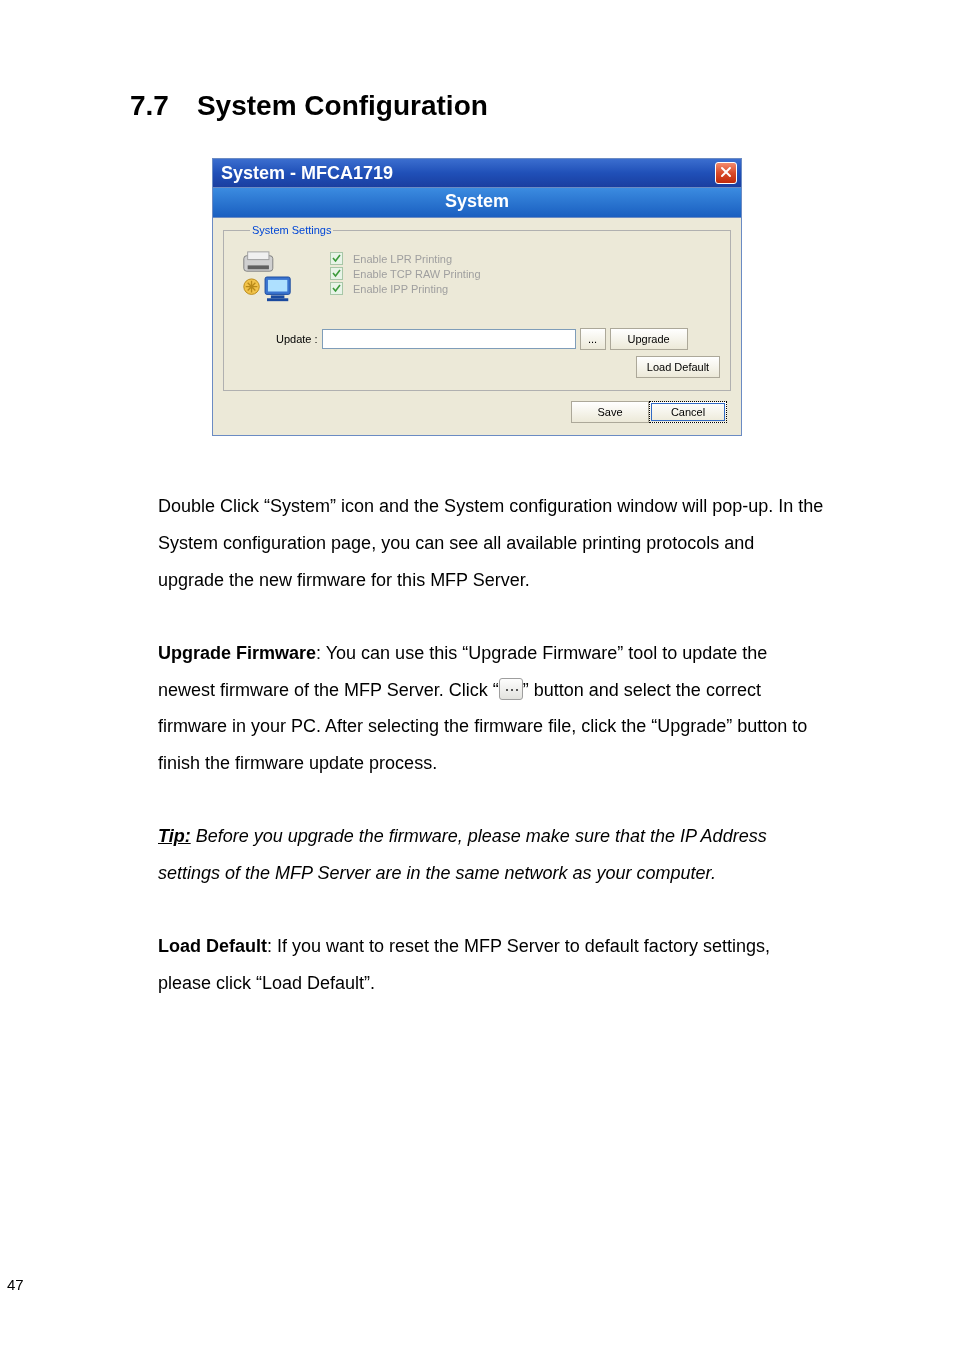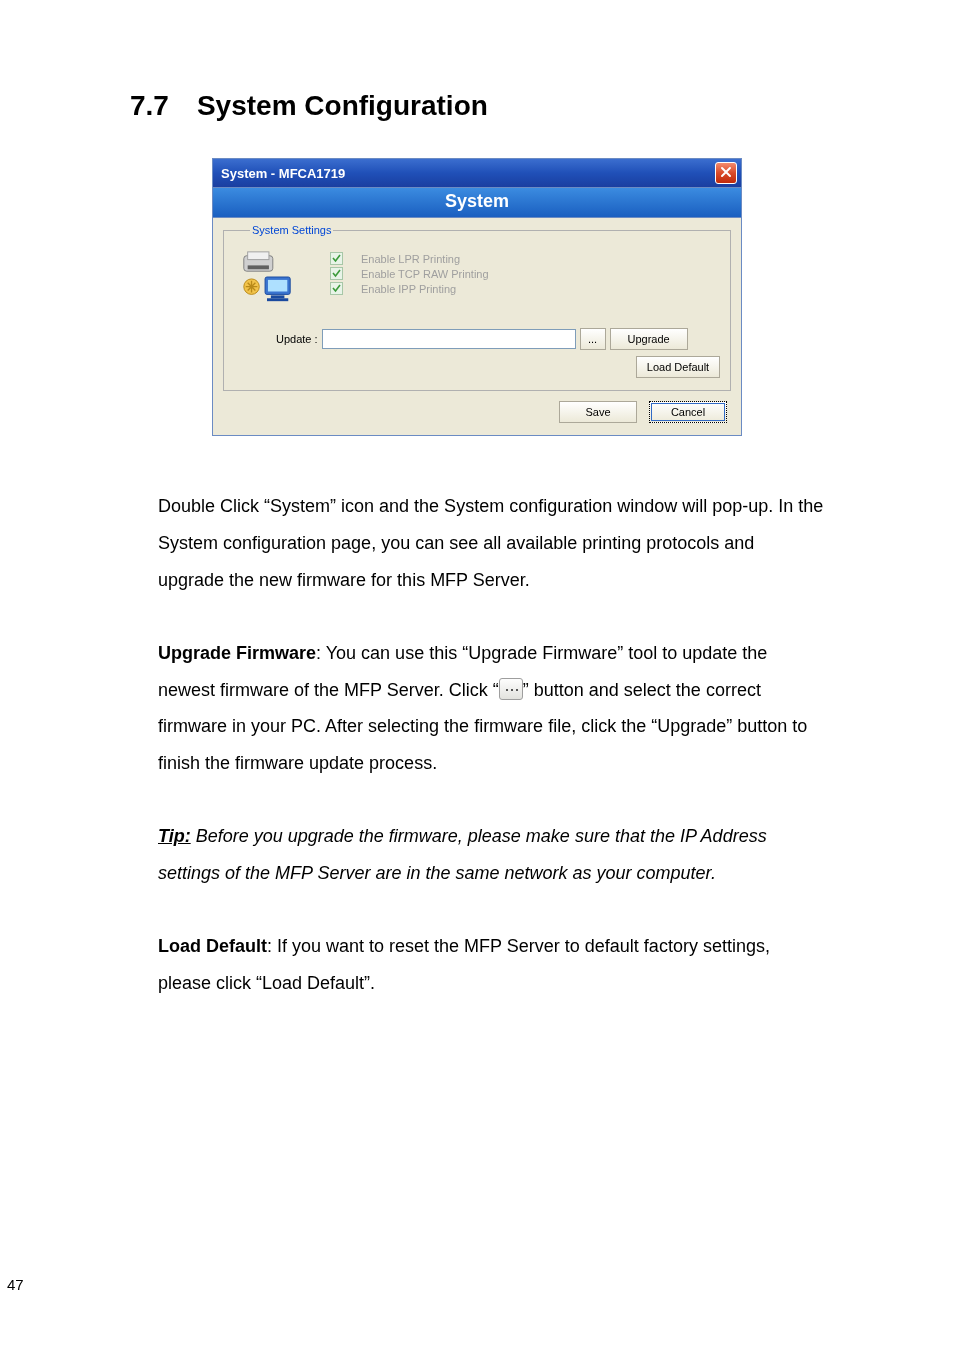--- a/index.html
+++ b/index.html
@@ -32,21 +32,21 @@
       height: 28px;
       background: linear-gradient(to bottom, #3b6ecf 0%, #2050b8 50%, #1a3ea0 100%);
       display: flex;
       align-items: center;
       justify-content: space-between;
       padding: 0 4px 0 8px;
     }
     .dialog-title {
       color: #ffffff;
       font-weight: bold;
-      font-size: 13px;
+      font-size: 18px;
     }
     .dialog-close {
       width: 22px; height: 22px;
       background: linear-gradient(to bottom, #f48b6e 0%, #d94b2a 50%, #c02a0a 100%);
       border: 1px solid #ffffff;
       border-radius: 3px;
       display: flex;
       align-items: center;
       justify-content: center;
       cursor: pointer;
@@ -83,21 +83,21 @@
     }
     .printer-icon-wrap {
       width: 58px; height: 58px;
       display: flex; align-items: center; justify-content: center;
       margin-left: 4px;
     }
     .checks { padding-top: 2px; }
     .check-line {
       display: flex;
       align-items: center;
-      gap: 18px;
+      gap: 10px;
       margin: 2px 0;
     }
     .check-box {
       width: 13px; height: 13px;
       border: 1px solid #a7c7a7;
       background: #e8f4e8;
       display: flex; align-items: center; justify-content: center;
     }
     .check-box svg { width: 11px; height: 11px; }
     .check-label { color: #9f9f9f; font-size: 11px; }
@@ -127,21 +127,20 @@
       display: inline-flex;
       align-items: center;
       justify-content: center;
     }
     .btn-small { min-width: 26px; width: 26px; }
     .btn-focus { border: 1px dotted #000; outline: 1px solid #316ac5; outline-offset: -3px; }
     .load-default-wrap { margin: 6px 0 0 0; display: flex; justify-content: flex-end; }
     .load-default-wrap .btn { min-width: 84px; }
     .bottom-buttons {
       display: flex;
-      gap: 12px;
       justify-content: flex-end;
       padding: 10px 4px 0 0;
     }
 
     
     .para {
       font-size: 18px;
       line-height: 2.05;
       margin-bottom: 36px;
       margin-left: 28px;

